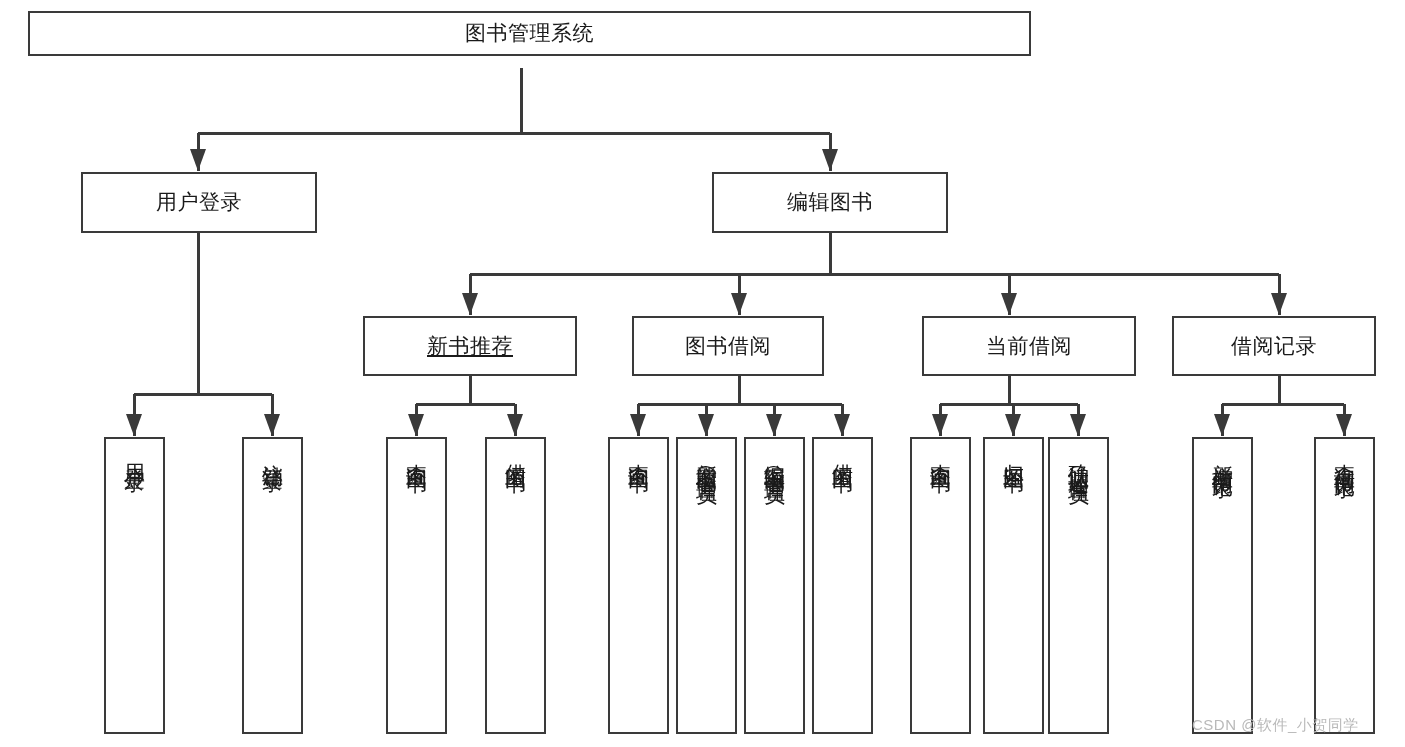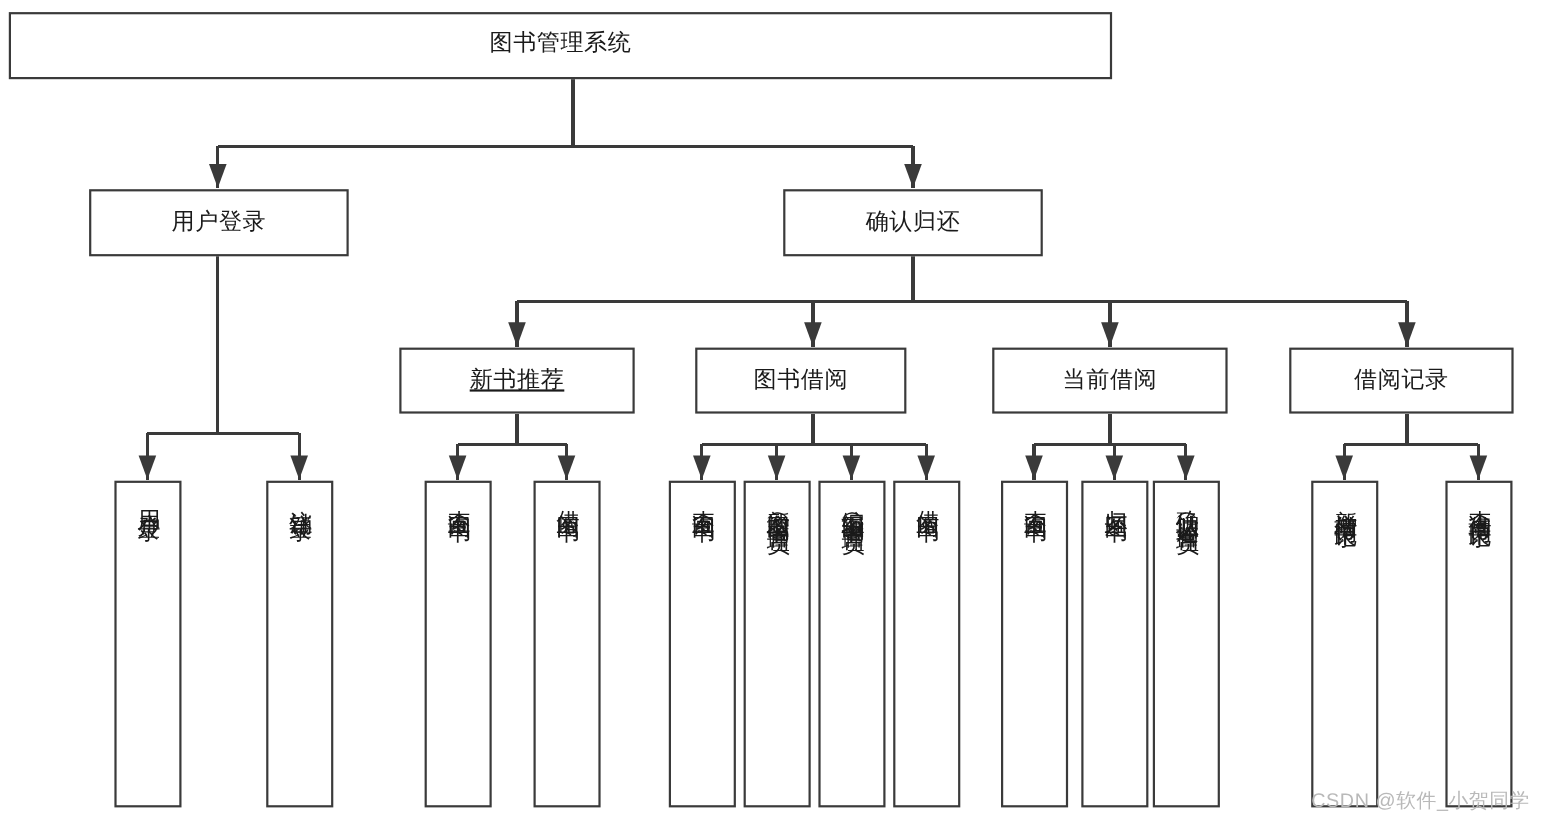--- a/index.html
+++ b/index.html
@@ -55,21 +55,21 @@
   .node-box.vertical .node-label {
     font-size: 21px;
     writing-mode: vertical-rl;
     text-orientation: upright;
     line-height: 1.05;
     letter-spacing: 3px;
   }
   .watermark {
     position: absolute;
     color: #b9b9b9;
-    font-size: 18px;
+    font-size: 15px;
     letter-spacing: 0.5px;
     white-space: nowrap;
     user-select: none;
   }
 </style>
 </head>
 <body>
 
 <div id="diagram-root">
 
@@ -124,36 +124,36 @@
         <line x1="1279" y1="376" x2="1279" y2="404" stroke="#3a3a3a" stroke-width="3" shape-rendering="crispEdges"></line>
         <line x1="1222" y1="404" x2="1344" y2="404" stroke="#3a3a3a" stroke-width="3" shape-rendering="crispEdges"></line>
         <line x1="1222" y1="404" x2="1222" y2="436" stroke="#3a3a3a" stroke-width="3" shape-rendering="crispEdges"></line>
         <polygon points="1214,414 1230,414 1222,436" fill="#3a3a3a"></polygon>
         <line x1="1344" y1="404" x2="1344" y2="436" stroke="#3a3a3a" stroke-width="3" shape-rendering="crispEdges"></line>
         <polygon points="1336,414 1352,414 1344,436" fill="#3a3a3a"></polygon>
       </g>
   </svg>
 
   <div id="nodes-layer">
-      <div class="node-box horizontal" style="left: 8px; top: 11px; width: 1003px; height: 61px; border-color: rgb(58, 58, 58); font-family: Liberation Mono, monospace;">
+      <div class="node-box horizontal" style="left: 28px; top: 11px; width: 1003px; height: 45px; border-color: rgb(58, 58, 58);">
         <span class="node-label" style="color: rgb(26, 26, 26);">图书管理系统</span>
       </div>
       <div class="node-box horizontal" style="left: 81px; top: 172px; width: 236px; height: 61px; border-color: rgb(58, 58, 58);">
         <span class="node-label" style="color: rgb(26, 26, 26);">用户登录</span>
       </div>
       <div class="node-box horizontal" style="left: 712px; top: 172px; width: 236px; height: 61px; border-color: rgb(58, 58, 58);">
-        <span class="node-label" style="color: rgb(26, 26, 26);">确认归还</span>
+        <span class="node-label" style="color: rgb(26, 26, 26);">编辑图书</span>
       </div>
       <div class="node-box horizontal" style="left: 363px; top: 316px; width: 214px; height: 60px; border-color: rgb(58, 58, 58);">
         <span class="node-label" style="color: rgb(26, 26, 26); text-decoration: underline;">新书推荐</span>
       </div>
       <div class="node-box horizontal" style="left: 632px; top: 316px; width: 192px; height: 60px; border-color: rgb(58, 58, 58);">
         <span class="node-label" style="color: rgb(26, 26, 26);">图书借阅</span>
       </div>
-      <div class="node-box horizontal" style="left: 902px; top: 316px; width: 214px; height: 60px; border-color: rgb(58, 58, 58);">
+      <div class="node-box horizontal" style="left: 922px; top: 316px; width: 214px; height: 60px; border-color: rgb(58, 58, 58);">
         <span class="node-label" style="color: rgb(26, 26, 26);">当前借阅</span>
       </div>
       <div class="node-box horizontal" style="left: 1172px; top: 316px; width: 204px; height: 60px; border-color: rgb(58, 58, 58);">
         <span class="node-label" style="color: rgb(26, 26, 26);">借阅记录</span>
       </div>
       <div class="node-box vertical" style="left: 104px; top: 437px; width: 61px; height: 297px; border-color: rgb(58, 58, 58);">
         <span class="node-label" style="color: rgb(26, 26, 26);">用户登录</span>
       </div>
       <div class="node-box vertical" style="left: 242px; top: 437px; width: 61px; height: 297px; border-color: rgb(58, 58, 58);">
         <span class="node-label" style="color: rgb(26, 26, 26);">注销登录</span>

